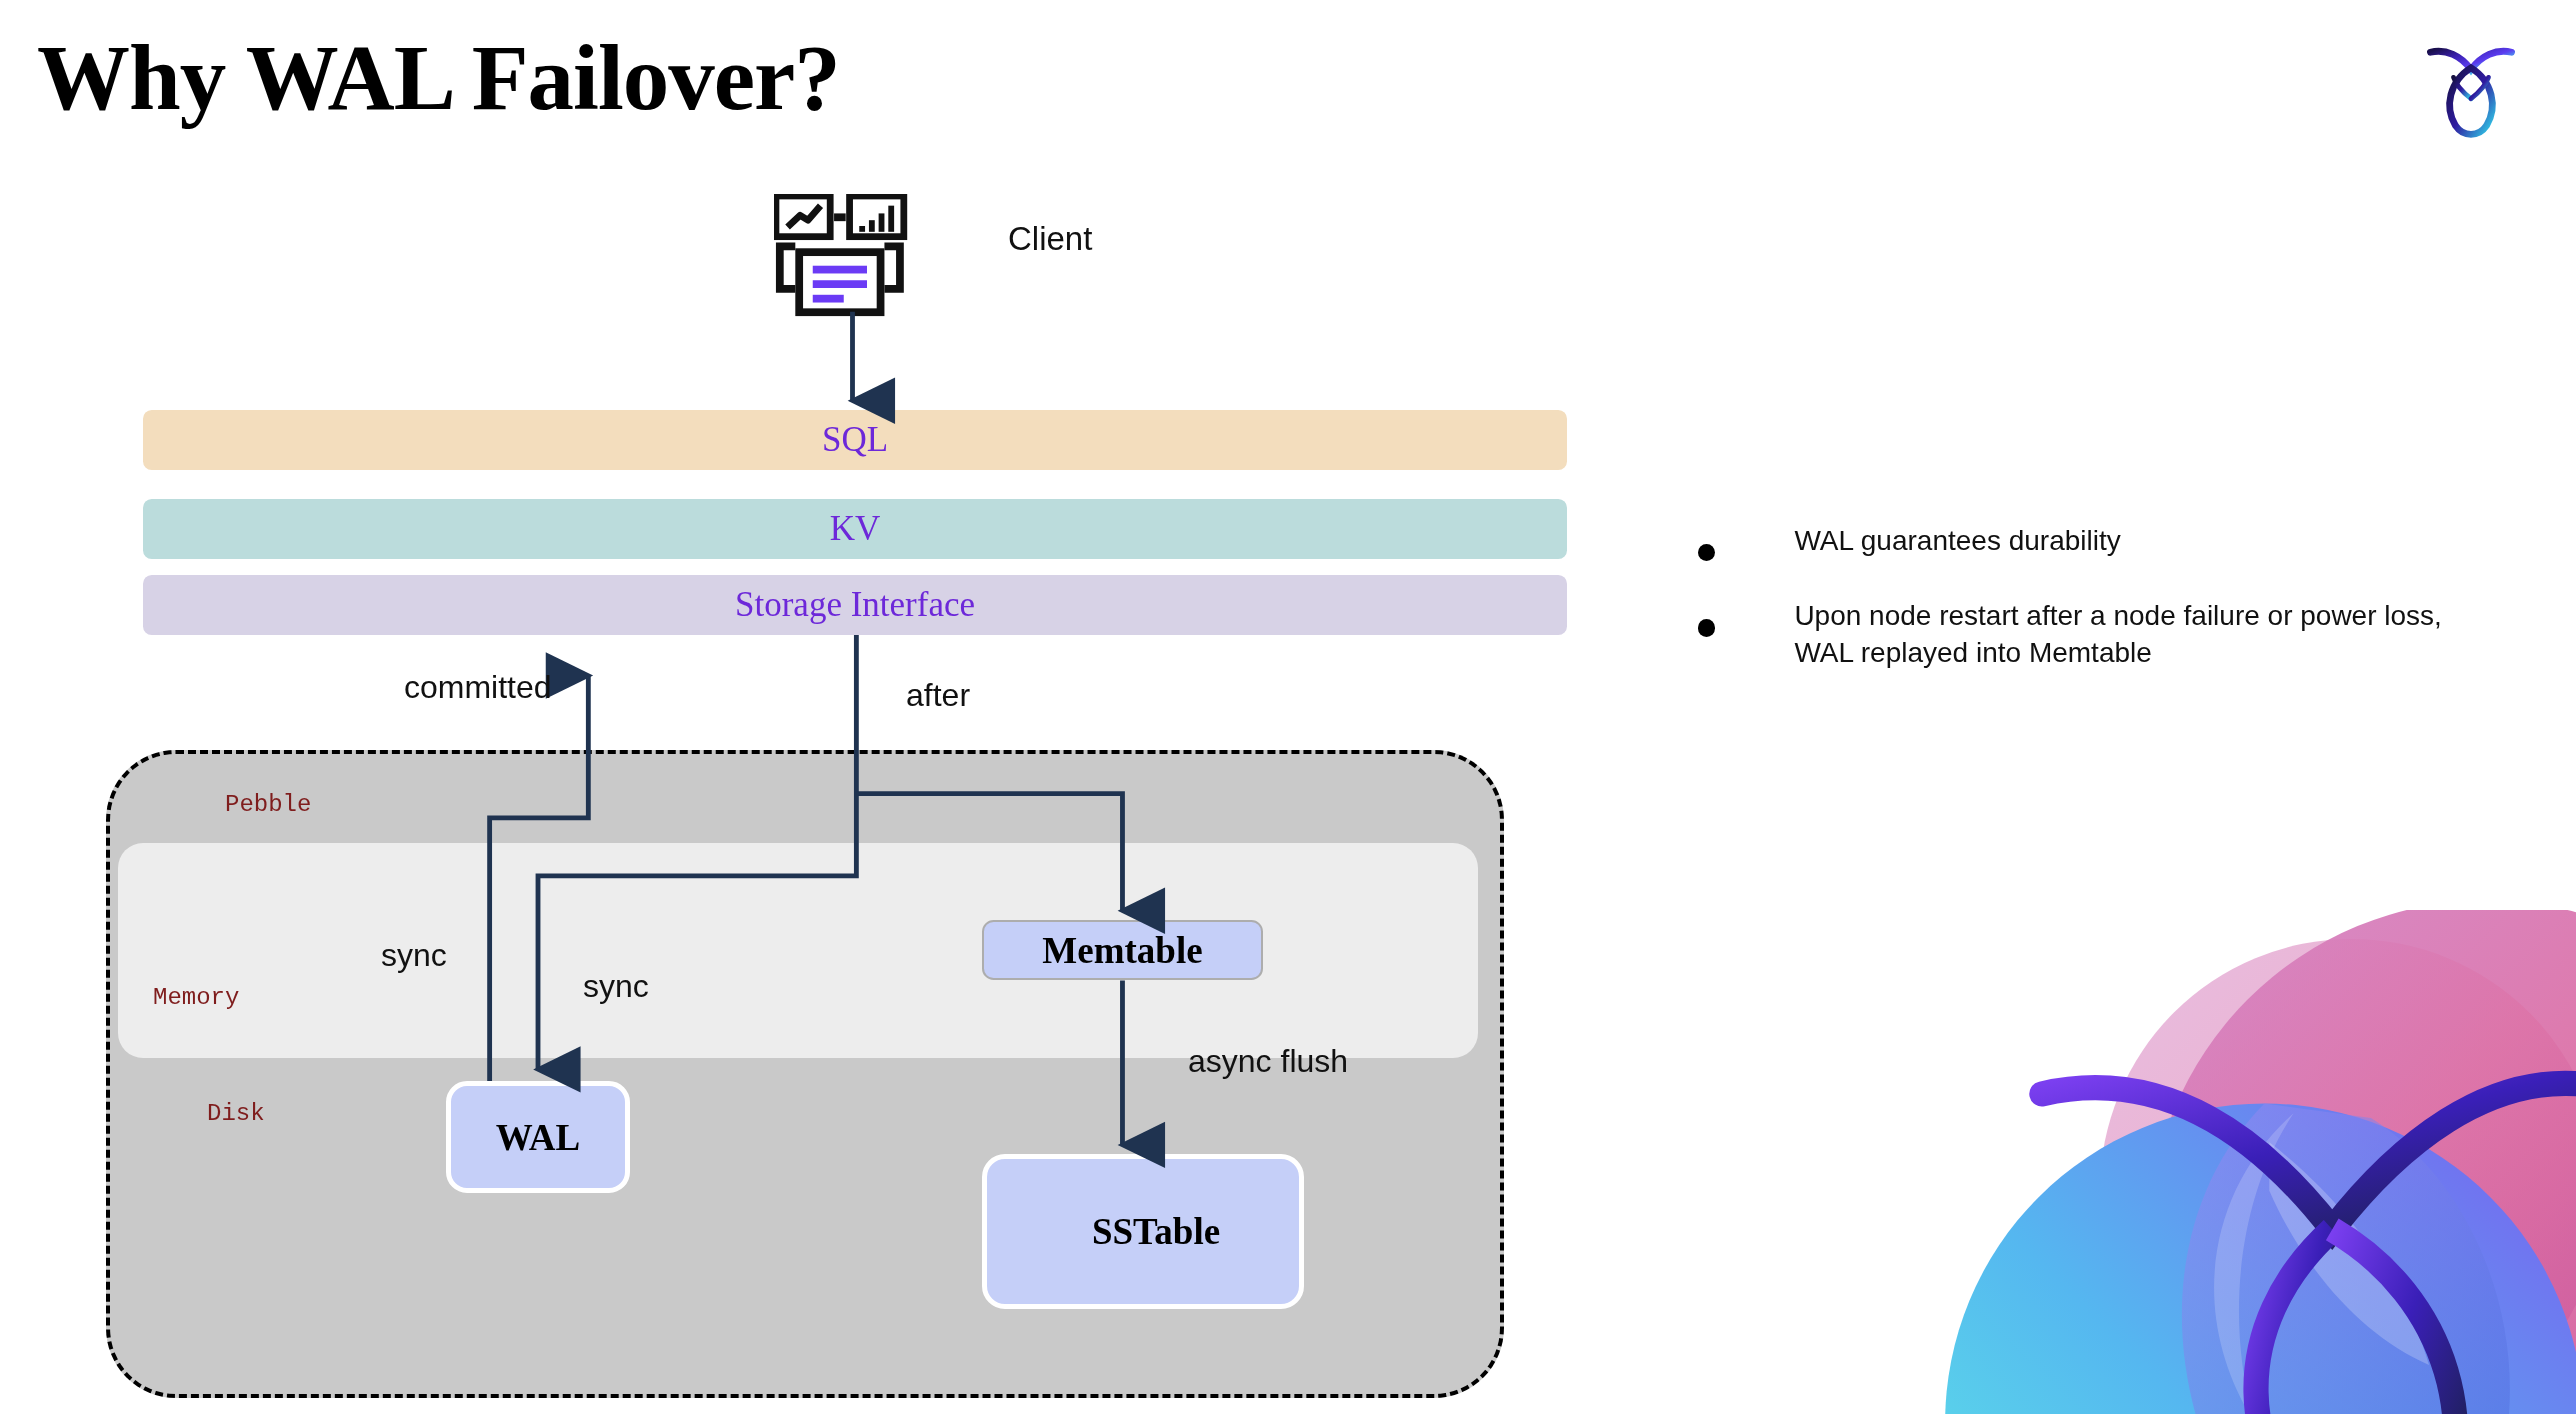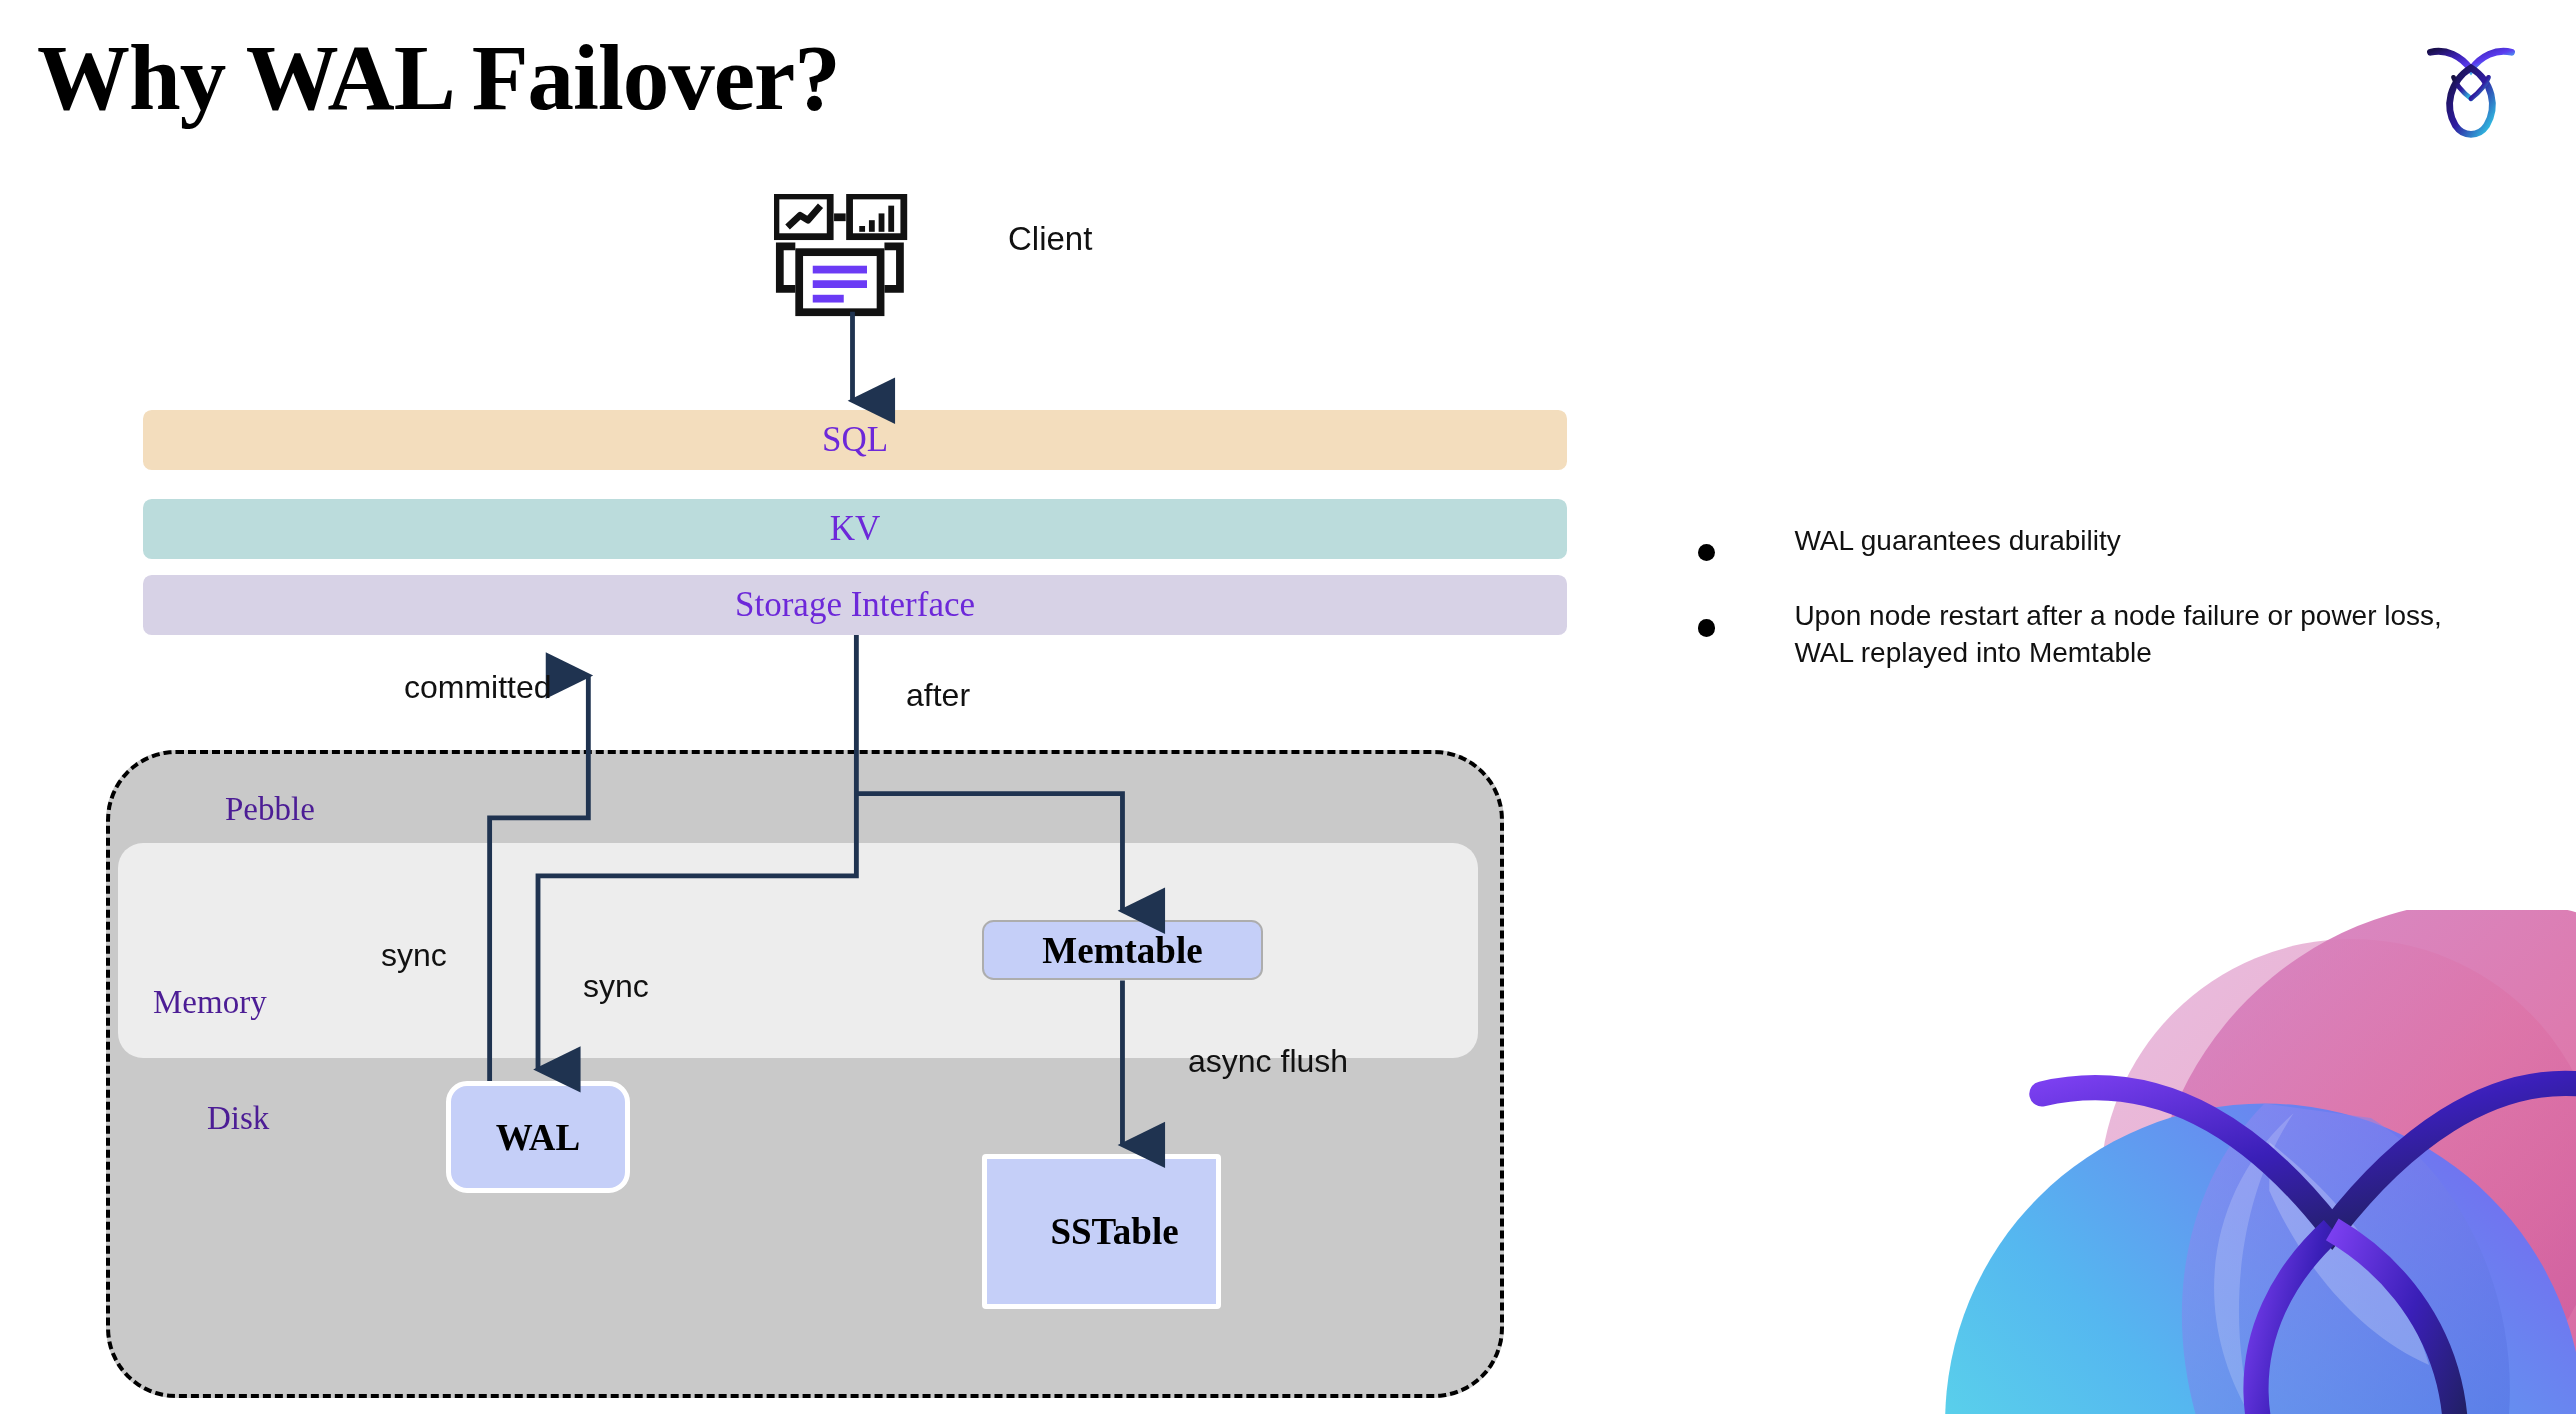--- a/index.html
+++ b/index.html
@@ -60,22 +60,22 @@
     border:4.8px dashed #000;
     border-radius:70px;
     box-sizing:border-box;
   }
   #memory-box{
     position:absolute;left:118px;top:843px;width:1360px;height:215px;
     background:#ededed;border-radius:25px;
   }
   .zone-label{
     position:absolute;
-    font-family:Liberation Serif, serif;
-    font-size:33px;color:#4c1d95;white-space:nowrap;
+    font-family:Liberation Mono, monospace;
+    font-size:24px;color:#7f1d1d;white-space:nowrap;
   }
   #label-pebble{left:225px;top:791px;}
   #label-memory{left:153px;top:984px;}
   #label-disk{left:207px;top:1100px;}
 
   
   .node{
     position:absolute;
     background:#c5cff8;
     display:flex;align-items:center;justify-content:center;
@@ -85,22 +85,22 @@
   }
   #node-memtable{
     left:982px;top:920px;width:281px;height:60px;
     border-radius:11.6px;border:2.9px solid #adadad;
   }
   #node-wal{
     left:446px;top:1081px;width:184px;height:112px;
     border-radius:21px;border:5.8px solid #fff;
   }
   #node-sstable{
-    left:982px;top:1154px;width:239px;height:155px;
-    border-radius:4px;border:5.8px solid #fff;padding-left:26px;
+    left:982px;top:1154px;width:322px;height:155px;
+    border-radius:23px;border:5.8px solid #fff;padding-left:26px;
   }
 
   
   .edge-label{
     position:absolute;
     font-family:"Liberation Sans",sans-serif;
     font-size:32px;color:#111;white-space:nowrap;font-weight:400;
   }
   #lbl-committed{left:404px;top:669px;}
   #lbl-commit{left:906px;top:677px;}

